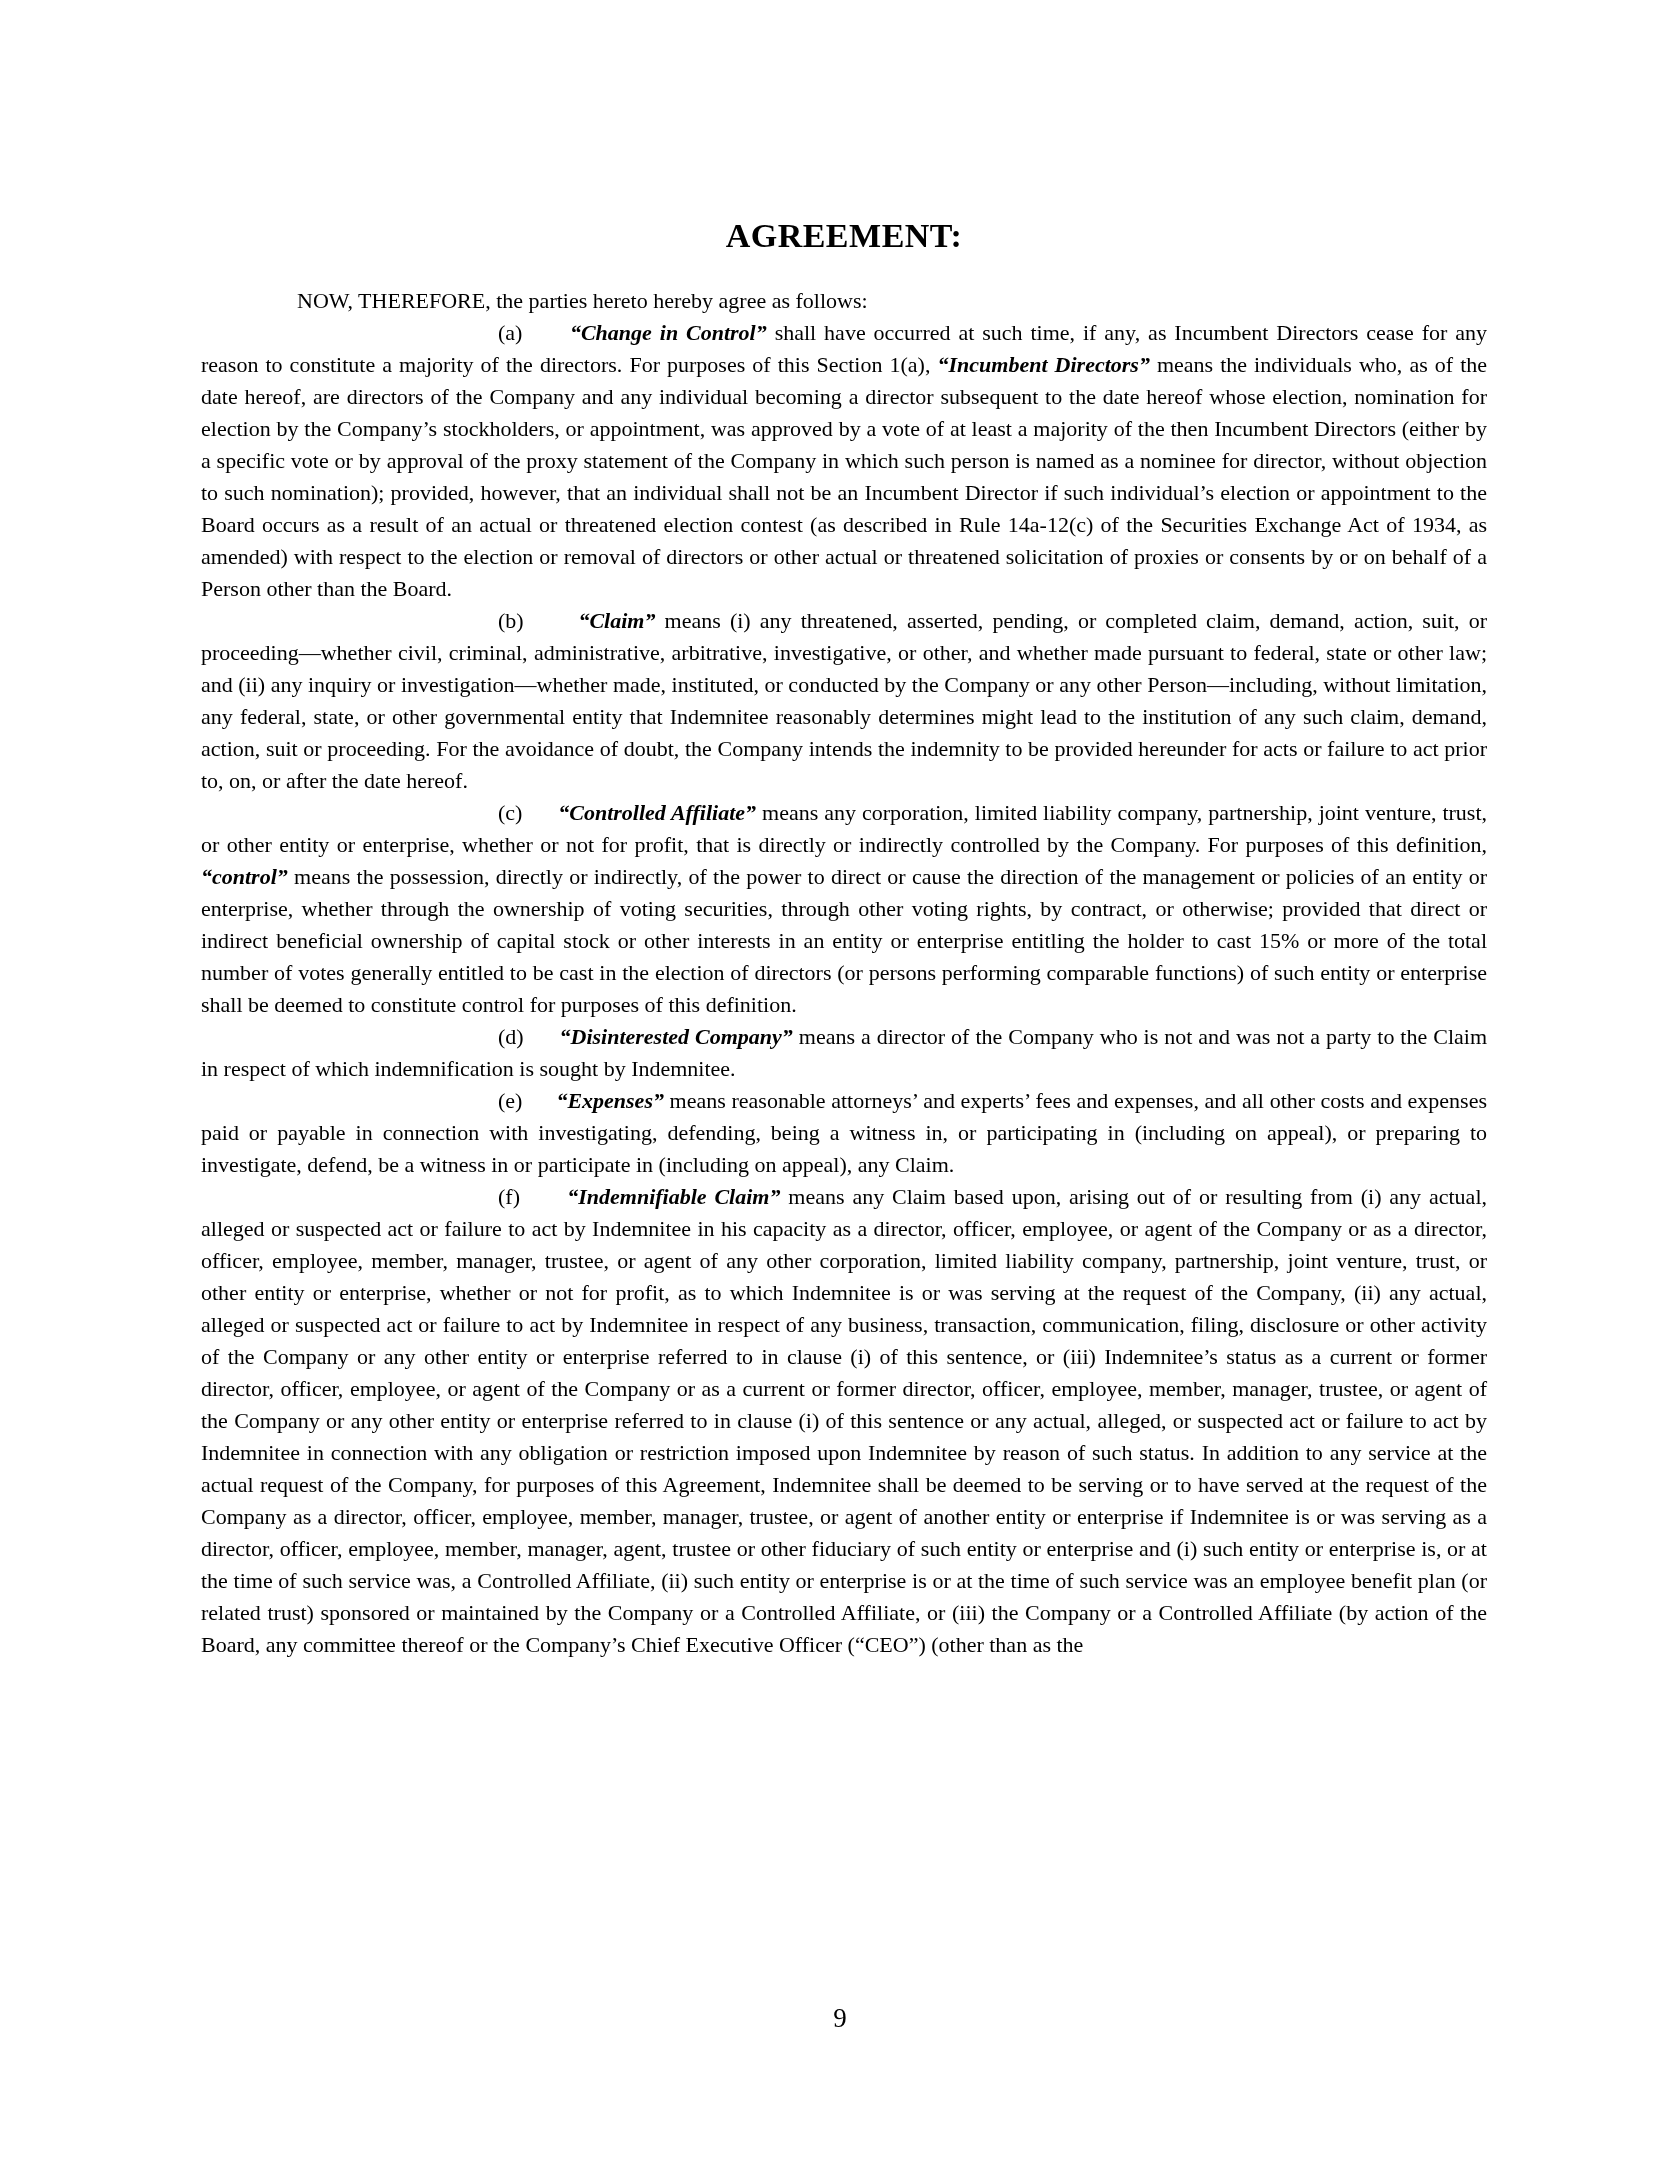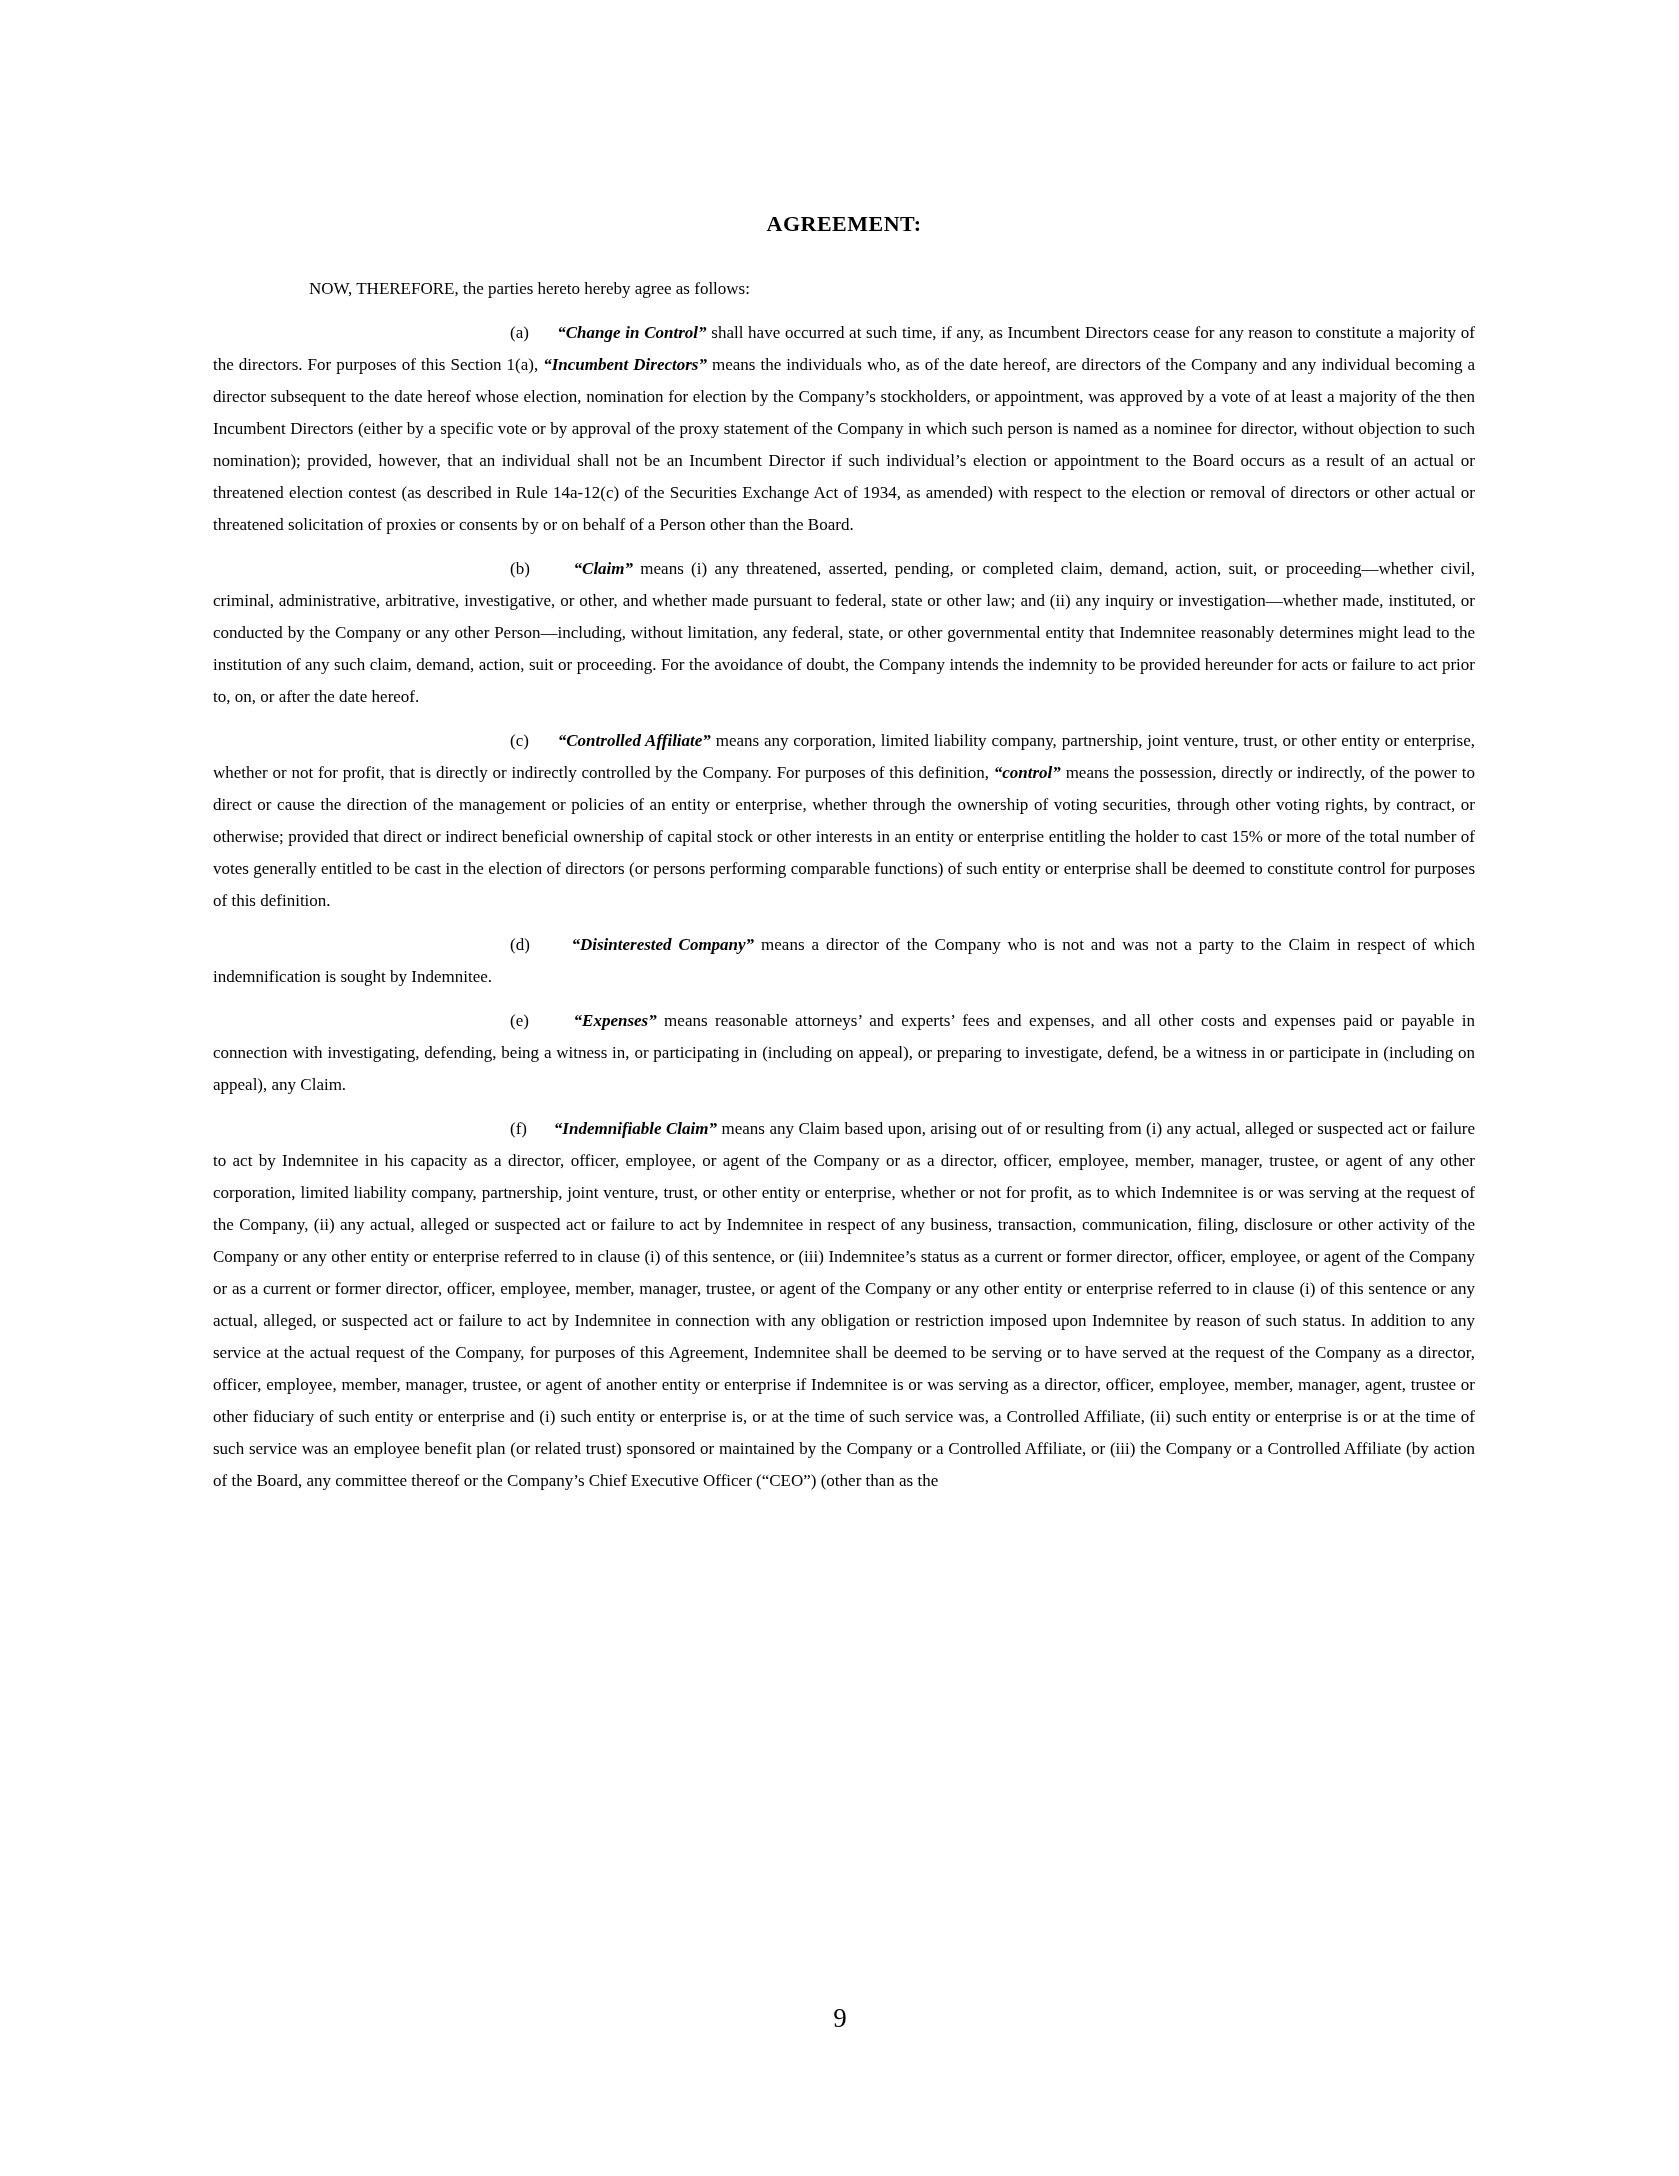--- a/index.html
+++ b/index.html
@@ -12,30 +12,30 @@
     width: 1680px;
     height: 2176px;
     background: #ffffff;
     color: #000000;
     box-sizing: border-box;
     padding: 204px 193px 0 201px;
     font-family: "Liberation Serif", "DejaVu Serif", serif;
     overflow: hidden;
   }
   .doc-title {
-    margin: 4px;
-    font-size: 22px;
+    margin: 16px;
+    font-size: 34px;
     line-height: 32px;
     font-weight: bold;
     text-align: center;
     letter-spacing: 0.5px;
   }
   .para {
-    margin: 12px;
-    font-size: 17px;
+    margin: 0;
+    font-size: 22px;
     line-height: 32px;
     text-align: justify;
   }
   .para.sp { margin-top: 33px; }
   .ind-1 { text-indent: 96px; }
   .ind-2 { text-indent: 236px; }
   .ind-3 { text-indent: 297px; }
   .run-bi { font-weight: bold; font-style: italic; }
   .run-u  { text-decoration: underline; }
   .page-number {

